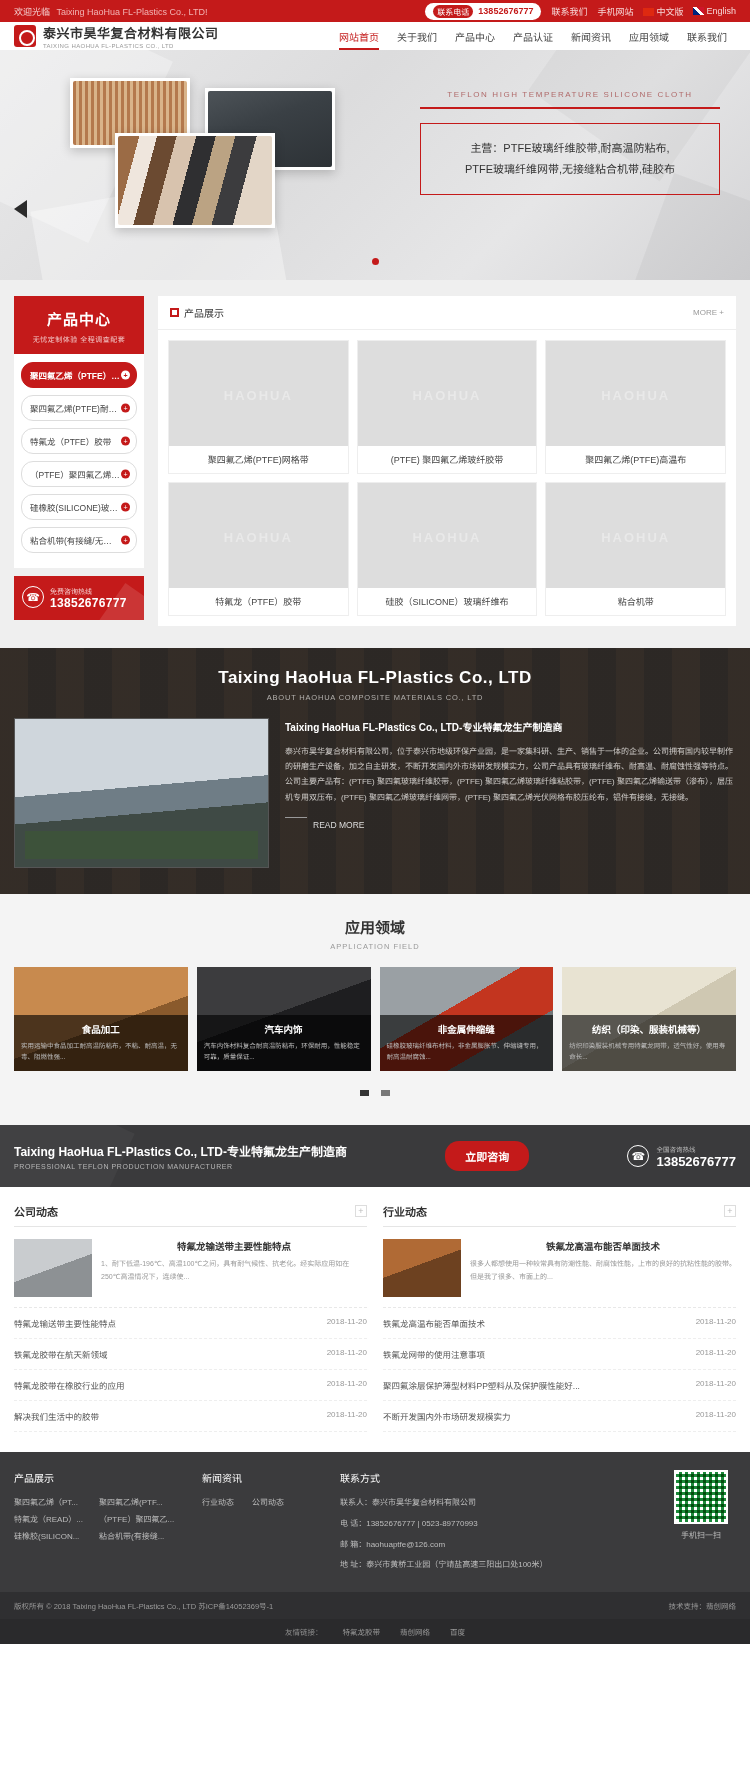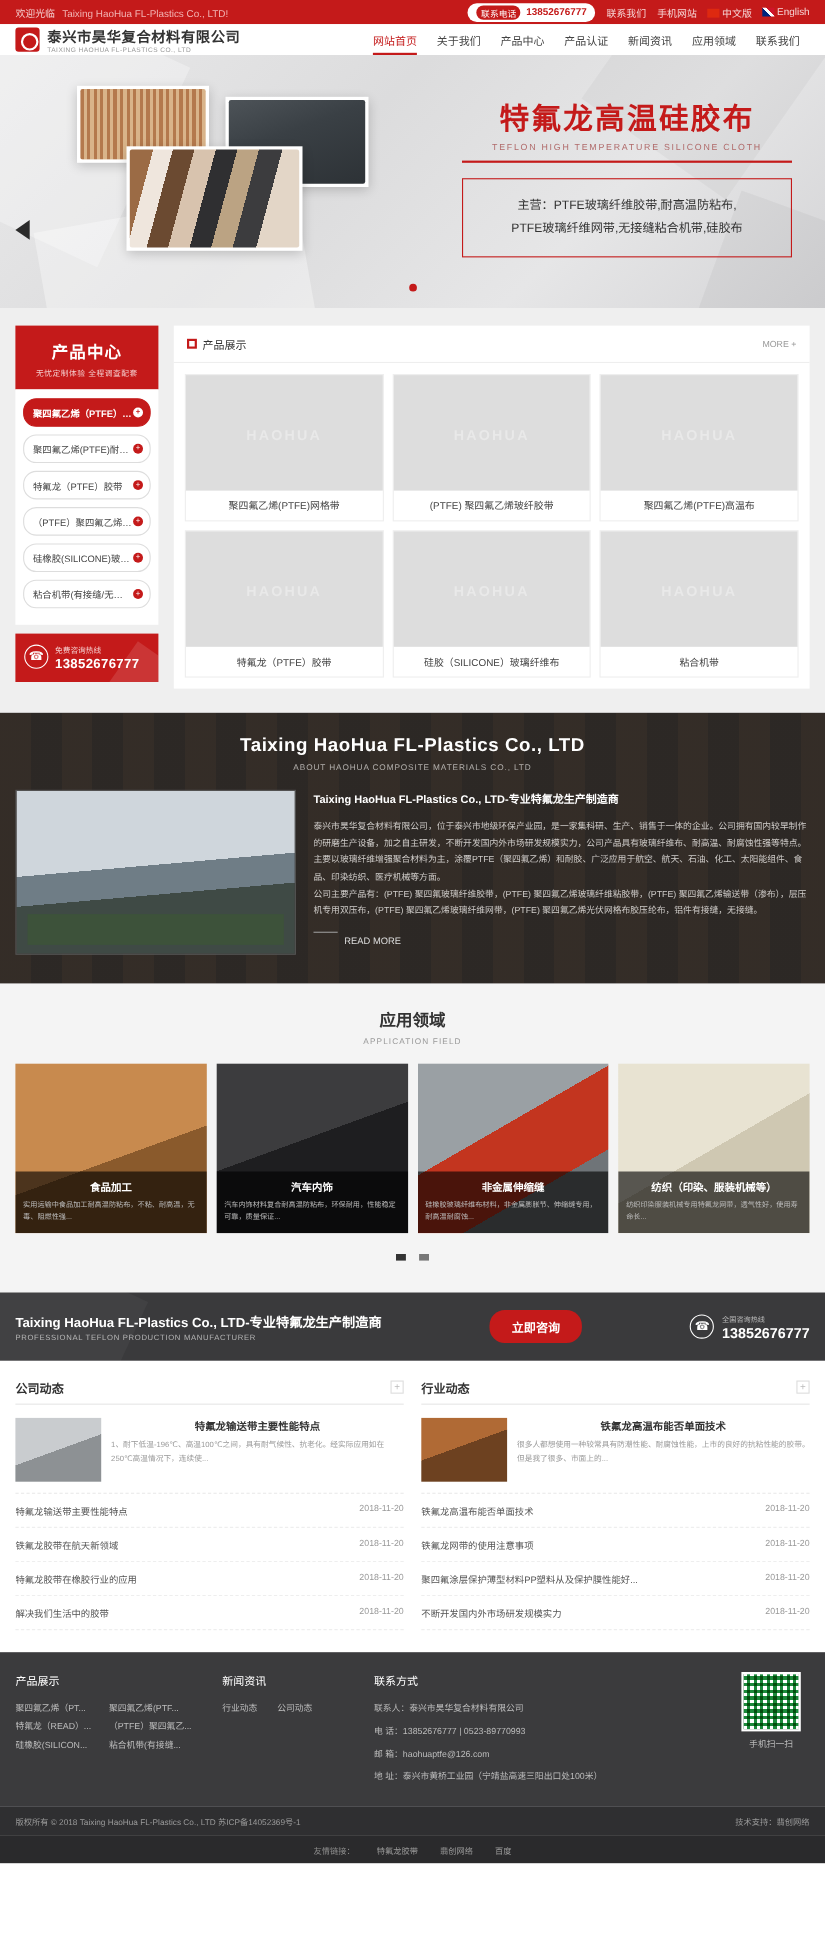--- a/index.html
+++ b/index.html
@@ -147,21 +147,21 @@
   .about .txt { flex:1; font-size:8px; line-height:1.9; color:#cfccc9; }
   .about .txt .tt { color:#fff; font-size:10px; font-weight:bold; margin-bottom:7px;}
   .about .more { margin-top:12px; font-size:8.5px; color:#ddd; display:flex; align-items:flex-start; gap:6px;}
   .about .more .ln { width:22px;height:1px;background:#999; display:inline-block;}
 
   
   .apps { background:#f4f4f4; padding:22px 14px 26px; }
   .apps .h1 { text-align:center; font-size:15px; font-weight:bold; color:#333;}
   .apps .h2 { text-align:center; font-size:7.5px; color:#999; margin-top:5px; letter-spacing:1px;}
   .apps .row { display:flex; gap:9px; margin-top:16px;}
-  .app { flex:1; height:154px; position:relative; overflow:hidden; }
+  .app { flex:1; height:104px; position:relative; overflow:hidden; }
   .a1{background:linear-gradient(160deg,#c88a4e 0 55%,#8a5a2c 55% 100%);}
   .a2{background:linear-gradient(160deg,#3c3c3e 0 45%,#1e1e20 45% 100%);}
   .a3{background:linear-gradient(150deg,#9aa0a4 0 40%,#c3351f 40% 70%,#6f7478 70% 100%);}
   .a4{background:linear-gradient(150deg,#e8e3d2 0 50%,#cfc8b2 50% 100%);}
   .app .ov { position:absolute; left:0; right:0; bottom:0; background:rgba(0,0,0,.62); padding:7px 7px 9px; }
   .app .ov .t { color:#fff; font-size:9.5px; text-align:center; font-weight:bold;}
   .app .ov .d { color:#bdbdbd; font-size:6.5px; line-height:1.7; margin-top:4px;}
   .apps .dots { text-align:center; margin-top:14px;}
   .apps .dots i { display:inline-block; width:9px;height:6px;background:#777; margin:0 4px;}
   .apps .dots i.on { background:#333; }
@@ -264,21 +264,20 @@
         </div>
       <div class="ph ph2">
           <div class="inner"></div>
         </div>
       <div class="ph ph3">
           <div class="inner"></div>
         </div>
     </div>
     <div class="arrow"></div>
     <div class="right-block">
-      <div class="bigtitle">特氟龙高温硅胶布</div>
       <div class="subtitle">TEFLON HIGH TEMPERATURE SILICONE CLOTH</div>
       <div class="redline"></div>
       <div class="desc-box">
         <div>主营：PTFE玻璃纤维胶带,耐高温防粘布,</div>
         <div>PTFE玻璃纤维网带,无接缝粘合机带,硅胶布</div>
       </div>
     </div>
     <div class="dots"><i></i></div>
   </div>
 
@@ -354,21 +353,20 @@
 
   <div class="about">
     <div class="inner">
       <div class="h1">Taixing HaoHua FL-Plastics Co., LTD</div>
       <div class="h2">ABOUT HAOHUA COMPOSITE MATERIALS CO., LTD</div>
       <div class="row">
         <div class="pic"></div>
         <div class="txt">
           <div class="tt">Taixing HaoHua FL-Plastics Co., LTD-专业特氟龙生产制造商</div>
           <div>泰兴市昊华复合材料有限公司，位于泰兴市地级环保产业园，是一家集科研、生产、销售于一体的企业。公司拥有国内较早制作的研磨生产设备，加之自主研发，不断开发国内外市场研发规模实力，公司产品具有玻璃纤维布、耐高温、耐腐蚀性强等特点。</div>
-          <div>主要以玻璃纤维增强聚合材料为主，涂覆PTFE（聚四氟乙烯）和耐胶、广泛应用于航空、航天、石油、化工、太阳能组件、食品、印染纺织、医疗机械等方面。</div>
           <div>公司主要产品有：(PTFE) 聚四氟玻璃纤维胶带，(PTFE) 聚四氟乙烯玻璃纤维粘胶带，(PTFE) 聚四氟乙烯输送带（渗布），层压机专用双压布，(PTFE) 聚四氟乙烯玻璃纤维网带，(PTFE) 聚四氟乙烯光伏网格布胶压纶布，铝件有接缝，无接缝。</div>
           <div class="more">
             <span class="ln"></span>
             <span>READ MORE</span>
           </div>
         </div>
       </div>
     </div>
   </div>
 

